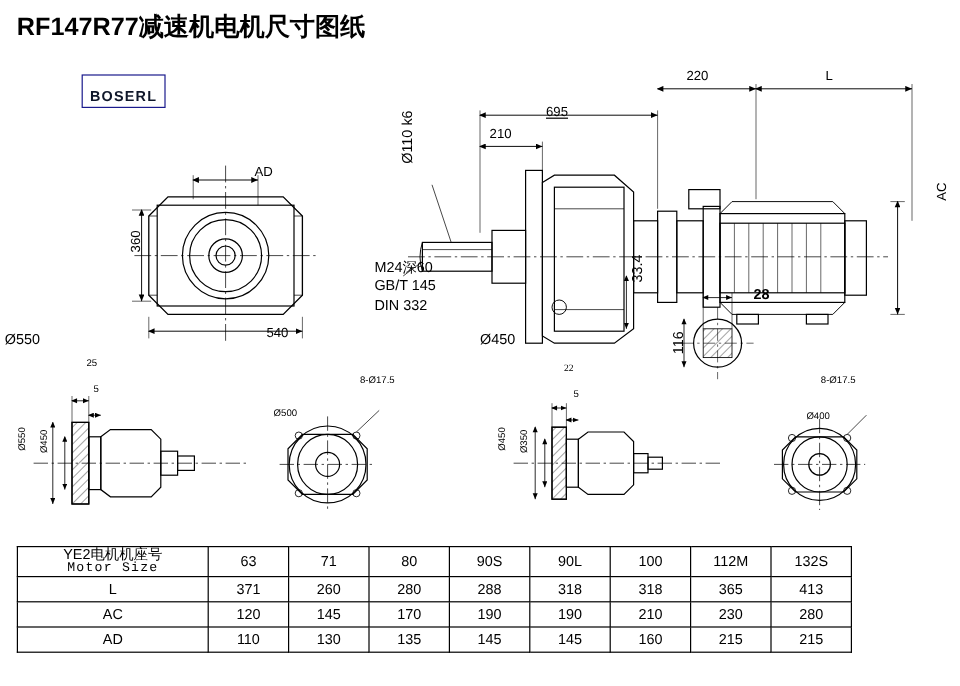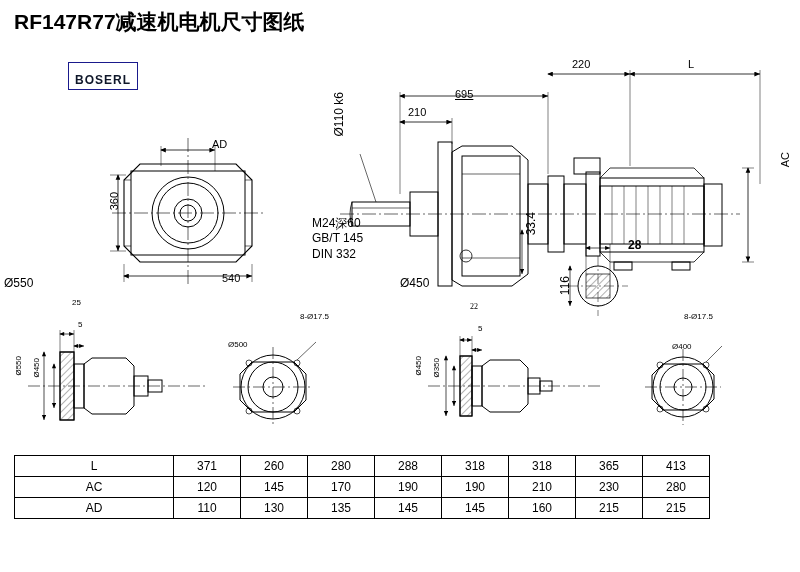--- a/index.html
+++ b/index.html
@@ -279,20 +279,34 @@
 
 <div class="abs lbl-xs" style="left:470px;top:302px;font-family:Liberation Serif, serif;">22</div>
 <div class="abs lbl-xs" style="left:478px;top:324px;">5</div>
 <div class="abs lbl-xs vert" style="left:414px;top:356px;">Ø450</div>
 <div class="abs lbl-xs vert" style="left:432px;top:358px;">Ø350</div>
 <div class="abs lbl-xs" style="left:640px;top:342px;padding-left:32px;">Ø400</div>
 <div class="abs lbl-xs" style="left:684px;top:312px;">8-Ø17.5</div>
 
 <table id="spec-table">
   <tbody>
+      <tr>
+    <td class="rowhdr hdr-two">
+      <div class="hdr-cn">YE2电机机座号</div>
+      <div class="hdr-en">Motor Size</div>
+    </td>
+    <td class="val">63</td>
+    <td class="val">71</td>
+    <td class="val">80</td>
+    <td class="val">90S</td>
+    <td class="val">90L</td>
+    <td class="val">100</td>
+    <td class="val">112M</td>
+    <td class="val">132S</td>
+  </tr>
   <tr>
     <td class="rowhdr">L</td>
     <td class="val">371</td>
     <td class="val">260</td>
     <td class="val">280</td>
     <td class="val">288</td>
     <td class="val">318</td>
     <td class="val">318</td>
     <td class="val">365</td>
     <td class="val">413</td>

